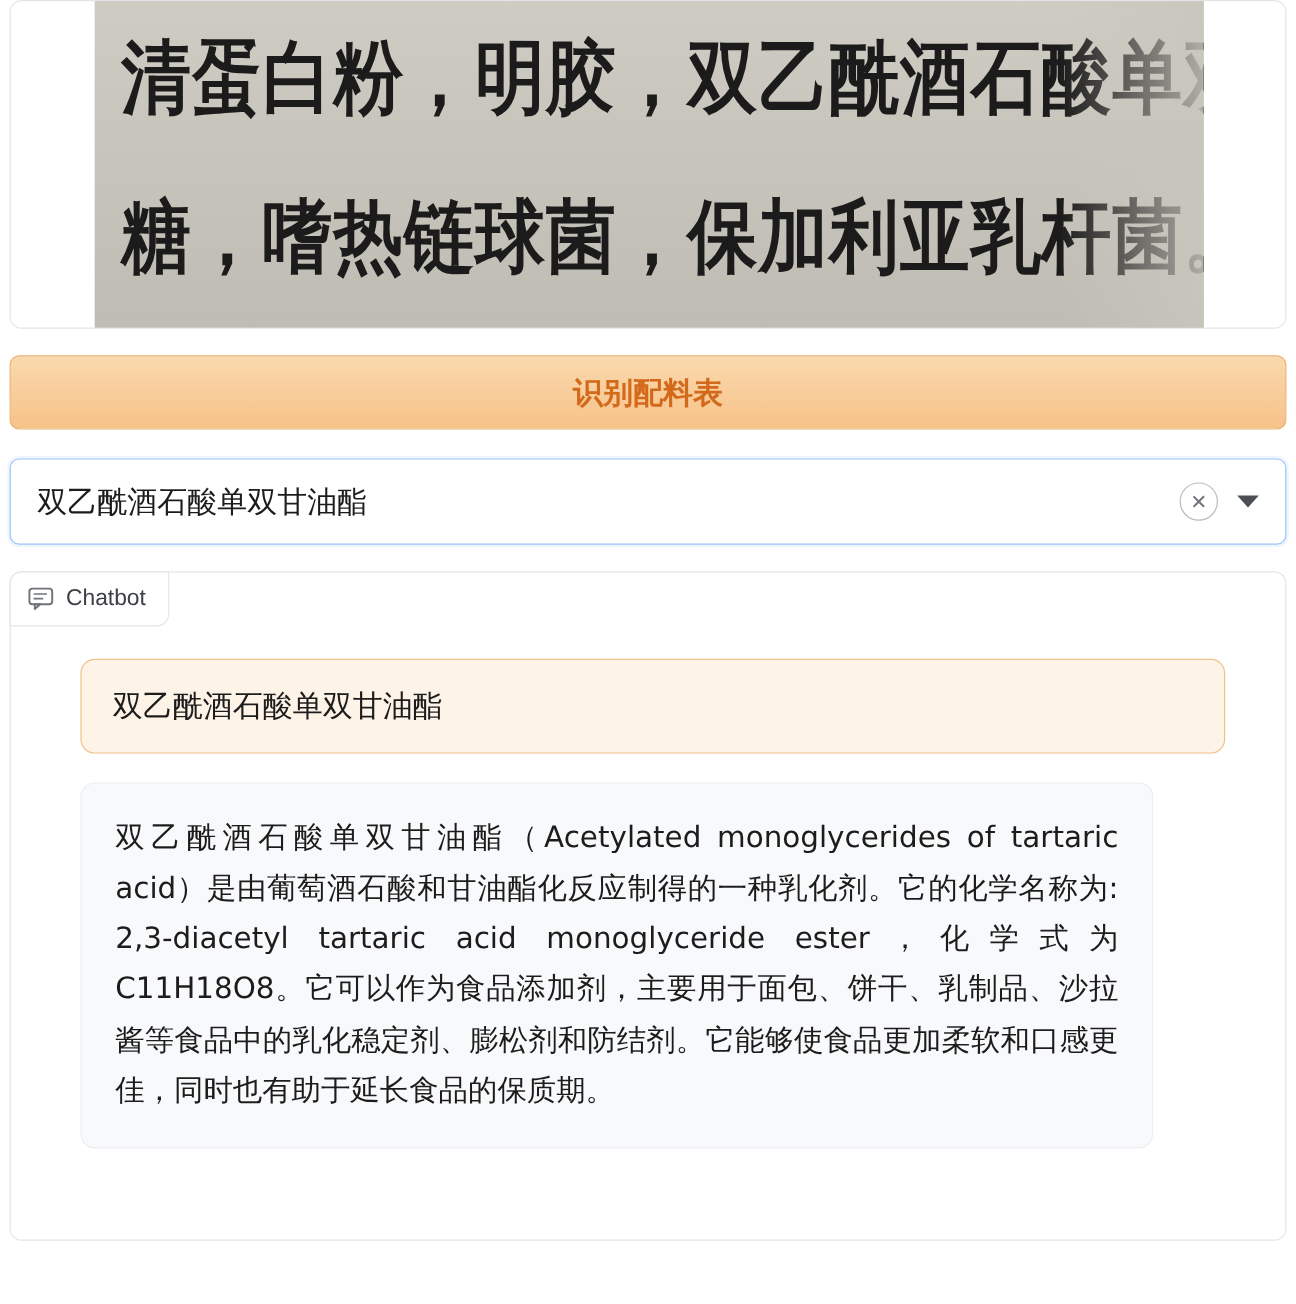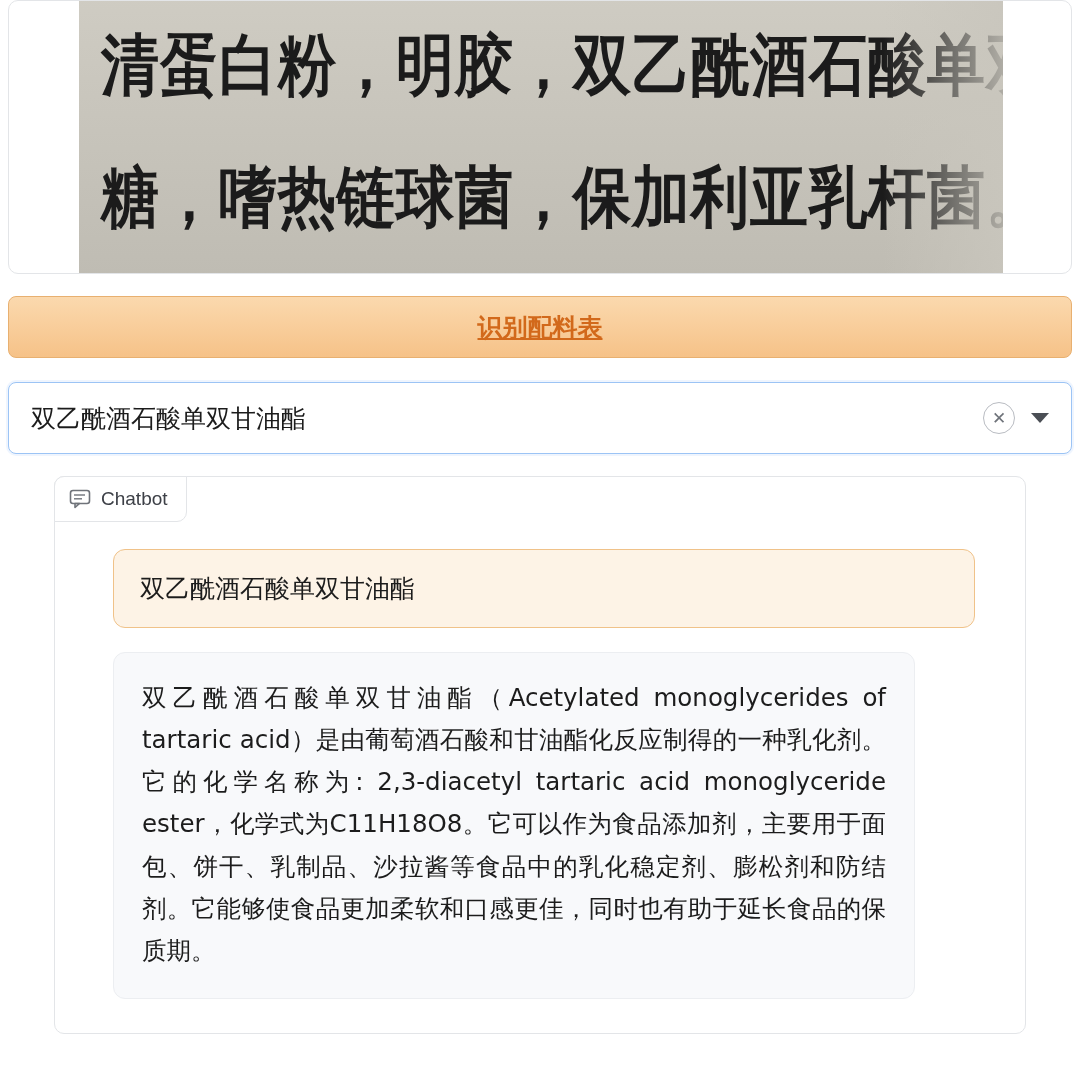--- a/index.html
+++ b/index.html
@@ -78,21 +78,20 @@
     border: 1px solid #e8b070;
     border-radius: 8px;
     background: linear-gradient(180deg, #fbd9ae 0%, #f6c288 100%);
     color: #d2691b;
     font-size: 25px;
     font-weight: 700;
     display: flex;
     align-items: center;
     justify-content: center;
     cursor: pointer;
-    text-decoration: underline;
   }
 
   
   .combo {
     margin: 24px auto 0 auto;
     width: 1064px;
     height: 72px;
     border: 1px solid #9cc4f5;
     border-radius: 8px;
     background: #ffffff;
@@ -127,21 +126,21 @@
     border-left: 9px solid transparent;
     border-right: 9px solid transparent;
     border-top: 10px solid #4b4f55;
     margin-right: 8px;
     cursor: pointer;
   }
 
   
   .chat-panel {
     margin: 22px auto 0 auto;
-    width: 972px;
+    width: 1064px;
     height: 558px;
     border: 1px solid #e3e5e8;
     border-radius: 10px;
     background: #ffffff;
     position: relative;
   }
   .chat-tab {
     position: absolute;
     left: -1px;
     top: -1px;

